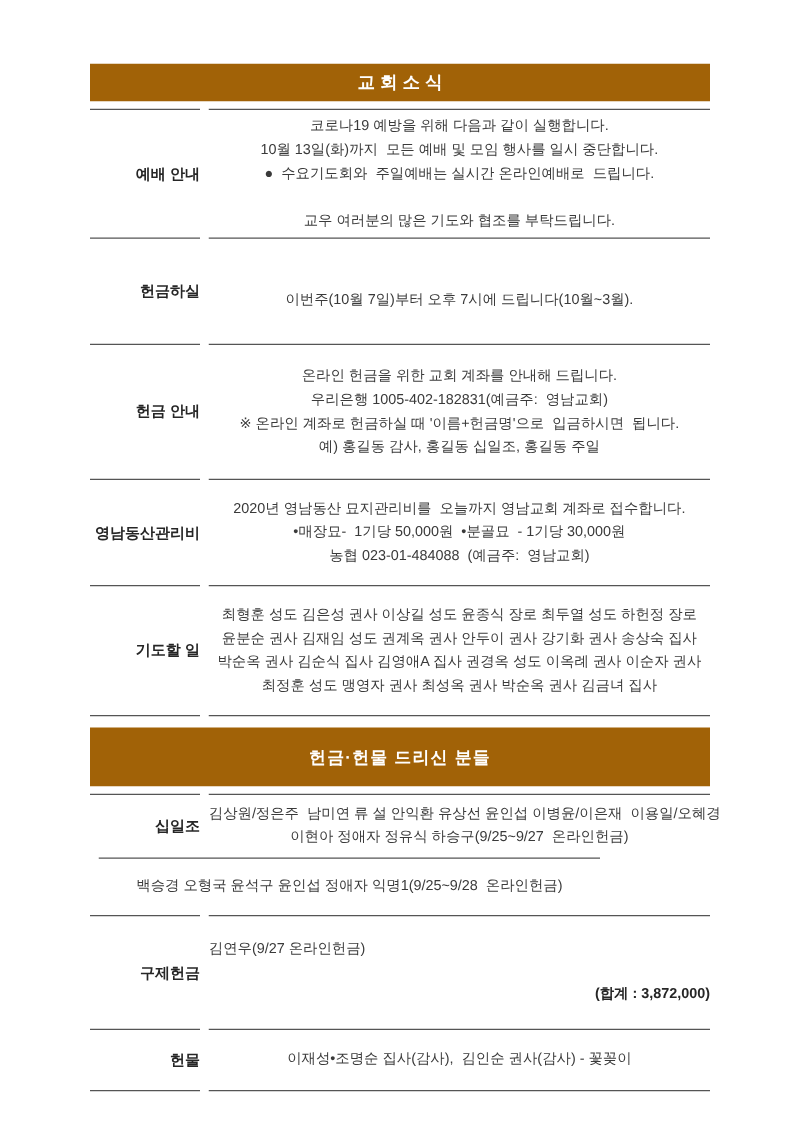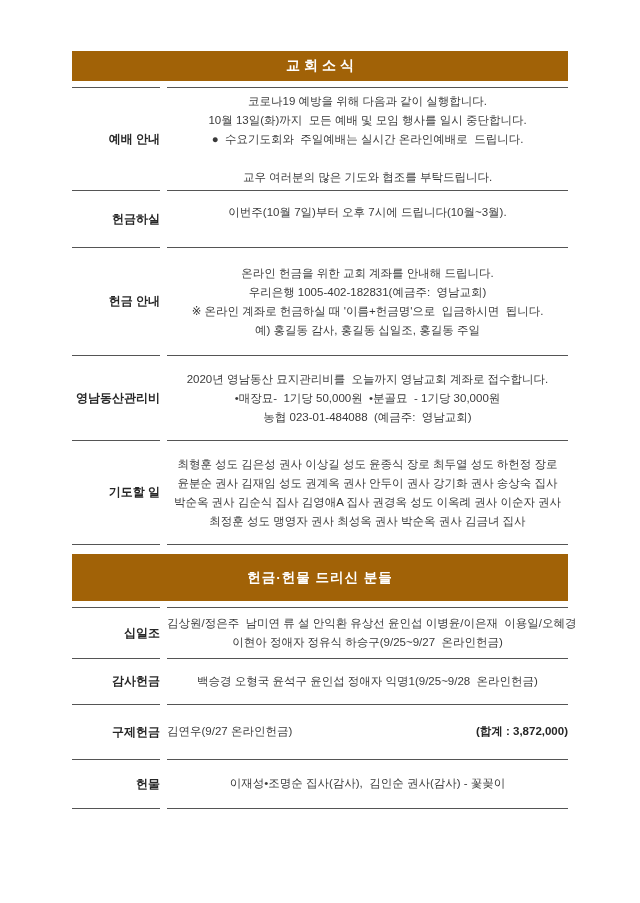--- a/index.html
+++ b/index.html
@@ -34,31 +34,31 @@
     width:401px; border-top:1.5px solid #555555;
     font-size:11.5px; color:#3a3a3a;text-align:center;
   }
   .rowtable .row:last-child .label-cell,
   .rowtable .row:last-child .content-cell { border-bottom:1.5px solid #555555; }
 
   .line { line-height:19px; min-height:19px; white-space:pre; }
 
   
   .p-worship   .content-cell { padding:4px 0 3px; }
-  .p-wedprayer .content-cell { padding:12px 0 25px; }
+  .p-wedprayer .content-cell { padding:40px 0 25px; }
   .p-offguide  .content-cell { padding:16px 0 15px; }
   .p-cemetery  .content-cell { padding:14px 0 13px; }
   .p-prayer    .content-cell { padding:14px 0 13px; }
   .p-tithe     .content-cell { padding:6px 0 6px; }
   .p-thanks    .content-cell { padding:13px 0 13px; }
   .p-relief    .content-cell { padding:17px 0 18px; }
   .p-gift      .content-cell { padding:14px 0 15px; }
 
   .split { display:flex; justify-content:space-between; }
-  .total { font-weight:bold; color:#262626; white-space:pre; line-height:19px; }
+  .total { font-weight:bold; color:#262626; white-space:pre; line-height:19px;margin-top:36px; }
 </style>
 </head>
 <body>
 
 <div class="sheet">
 
   <div class="bar spaced">
     <span>교회소식</span>
   </div>
   <div class="bar-gap"></div>
@@ -129,21 +129,20 @@
     <div class="row p-tithe">
       <div class="label-cell">십일조</div>
       <div class="gap-cell"></div>
       <div class="content-cell">
         <div class="line">김상원/정은주  남미연 류 설 안익환 유상선 윤인섭 이병윤/이은재  이용일/오혜경</div>
         <div class="line">이현아 정애자 정유식 하승구(9/25~9/27  온라인헌금)</div>
       </div>
     </div>
 
     <div class="row p-thanks">
-      <div class="label-cell">감사헌금</div>
       <div class="gap-cell"></div>
       <div class="content-cell">
         <div class="line">백승경 오형국 윤석구 윤인섭 정애자 익명1(9/25~9/28  온라인헌금)</div>
       </div>
     </div>
 
     <div class="row p-relief">
       <div class="label-cell">구제헌금</div>
       <div class="gap-cell"></div>
       <div class="content-cell">

